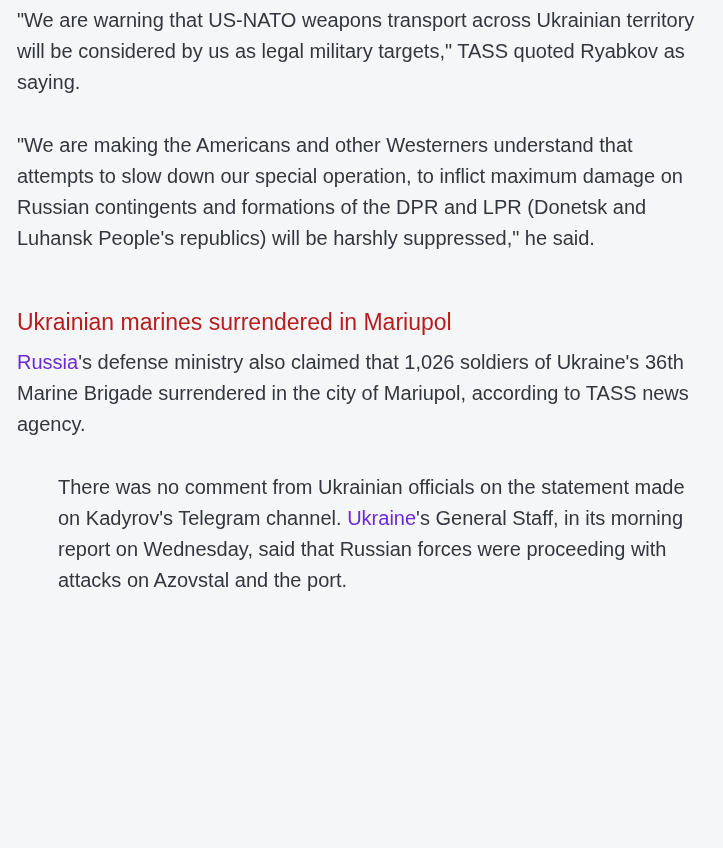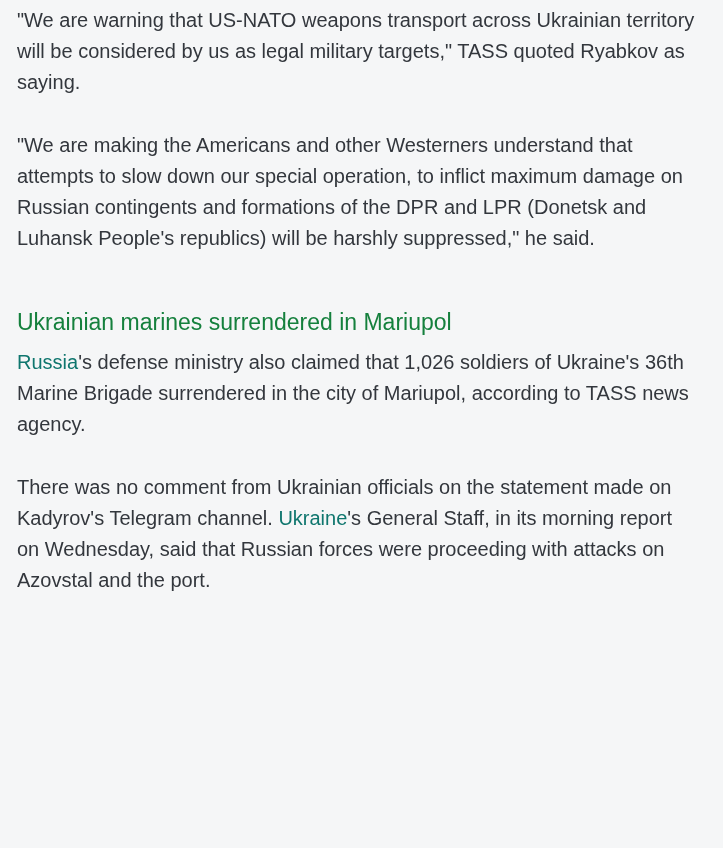--- a/index.html
+++ b/index.html
@@ -20,31 +20,32 @@
     line-height: 31px;
     color: #33373d;
   }
   .article p {
     margin: 0 0 32px 0;
     max-width: 678px;
     white-space: pre-wrap;
   }
   .article p:last-child {
     margin-bottom: 0;
+    margin-left: 41px;
   }
   .article h2 {
     margin: 55px 0 12px 0;
     font-size: 23px;
     line-height: 26px;
     font-weight: 400;
-    color: #15803d;
+    color: #b91c1c;
     max-width: 678px;
   }
   a.inline-link {
-    color: #0f766e;
+    color: #6d28d9;
     text-decoration: none;
     cursor: pointer;
   }
 </style>
 </head>
 <body>
 
 <main class="article">
   <p><span>"We are warning that US-NATO weapons transport across Ukrainian territory will be considered by us as legal military targets," TASS quoted Ryabkov as saying.</span></p>
 

